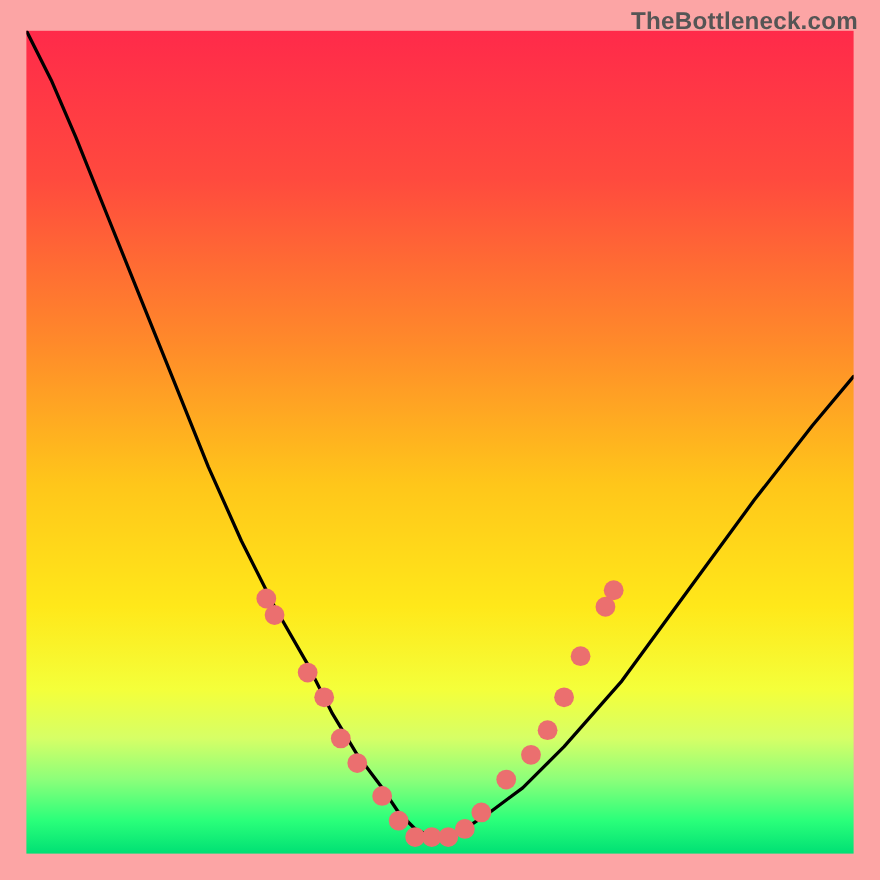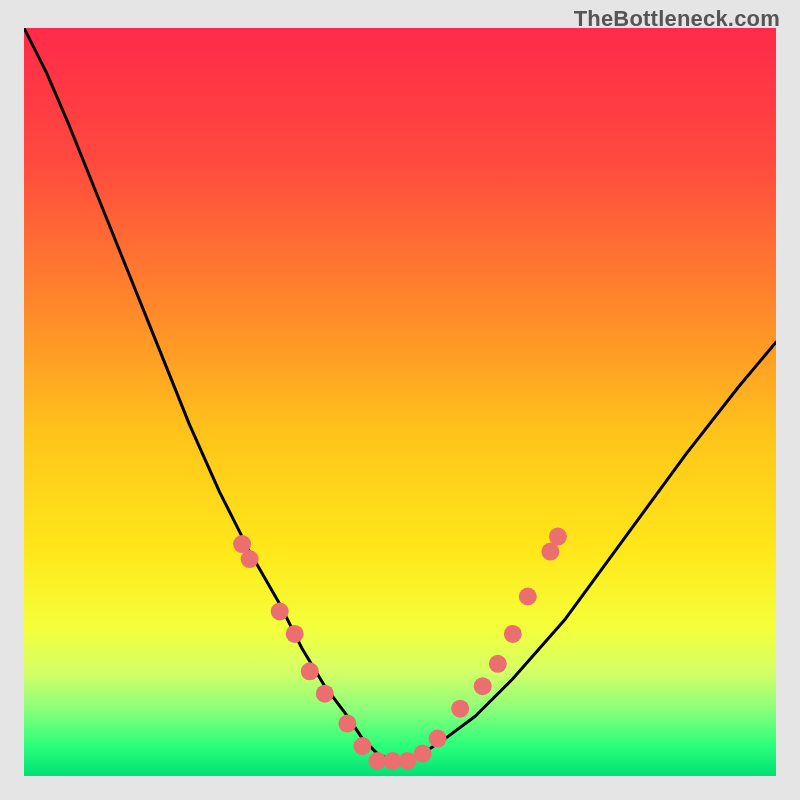--- a/index.html
+++ b/index.html
@@ -8,21 +8,21 @@
     width: 800px;
     height: 800px;
     overflow: hidden;
     background: #000;
     font-family: Arial, Helvetica, sans-serif;
   }
   .stage {
     position: relative;
     width: 800px;
     height: 800px;
-    background: #e5e5e5;
+    background: #fca5a5;
   }
   .watermark {
     position: absolute;
     top: 6px;
     right: 20px;
     font-size: 22px;
     font-weight: 700;
     color: #555;
     letter-spacing: 0.2px;
   }

